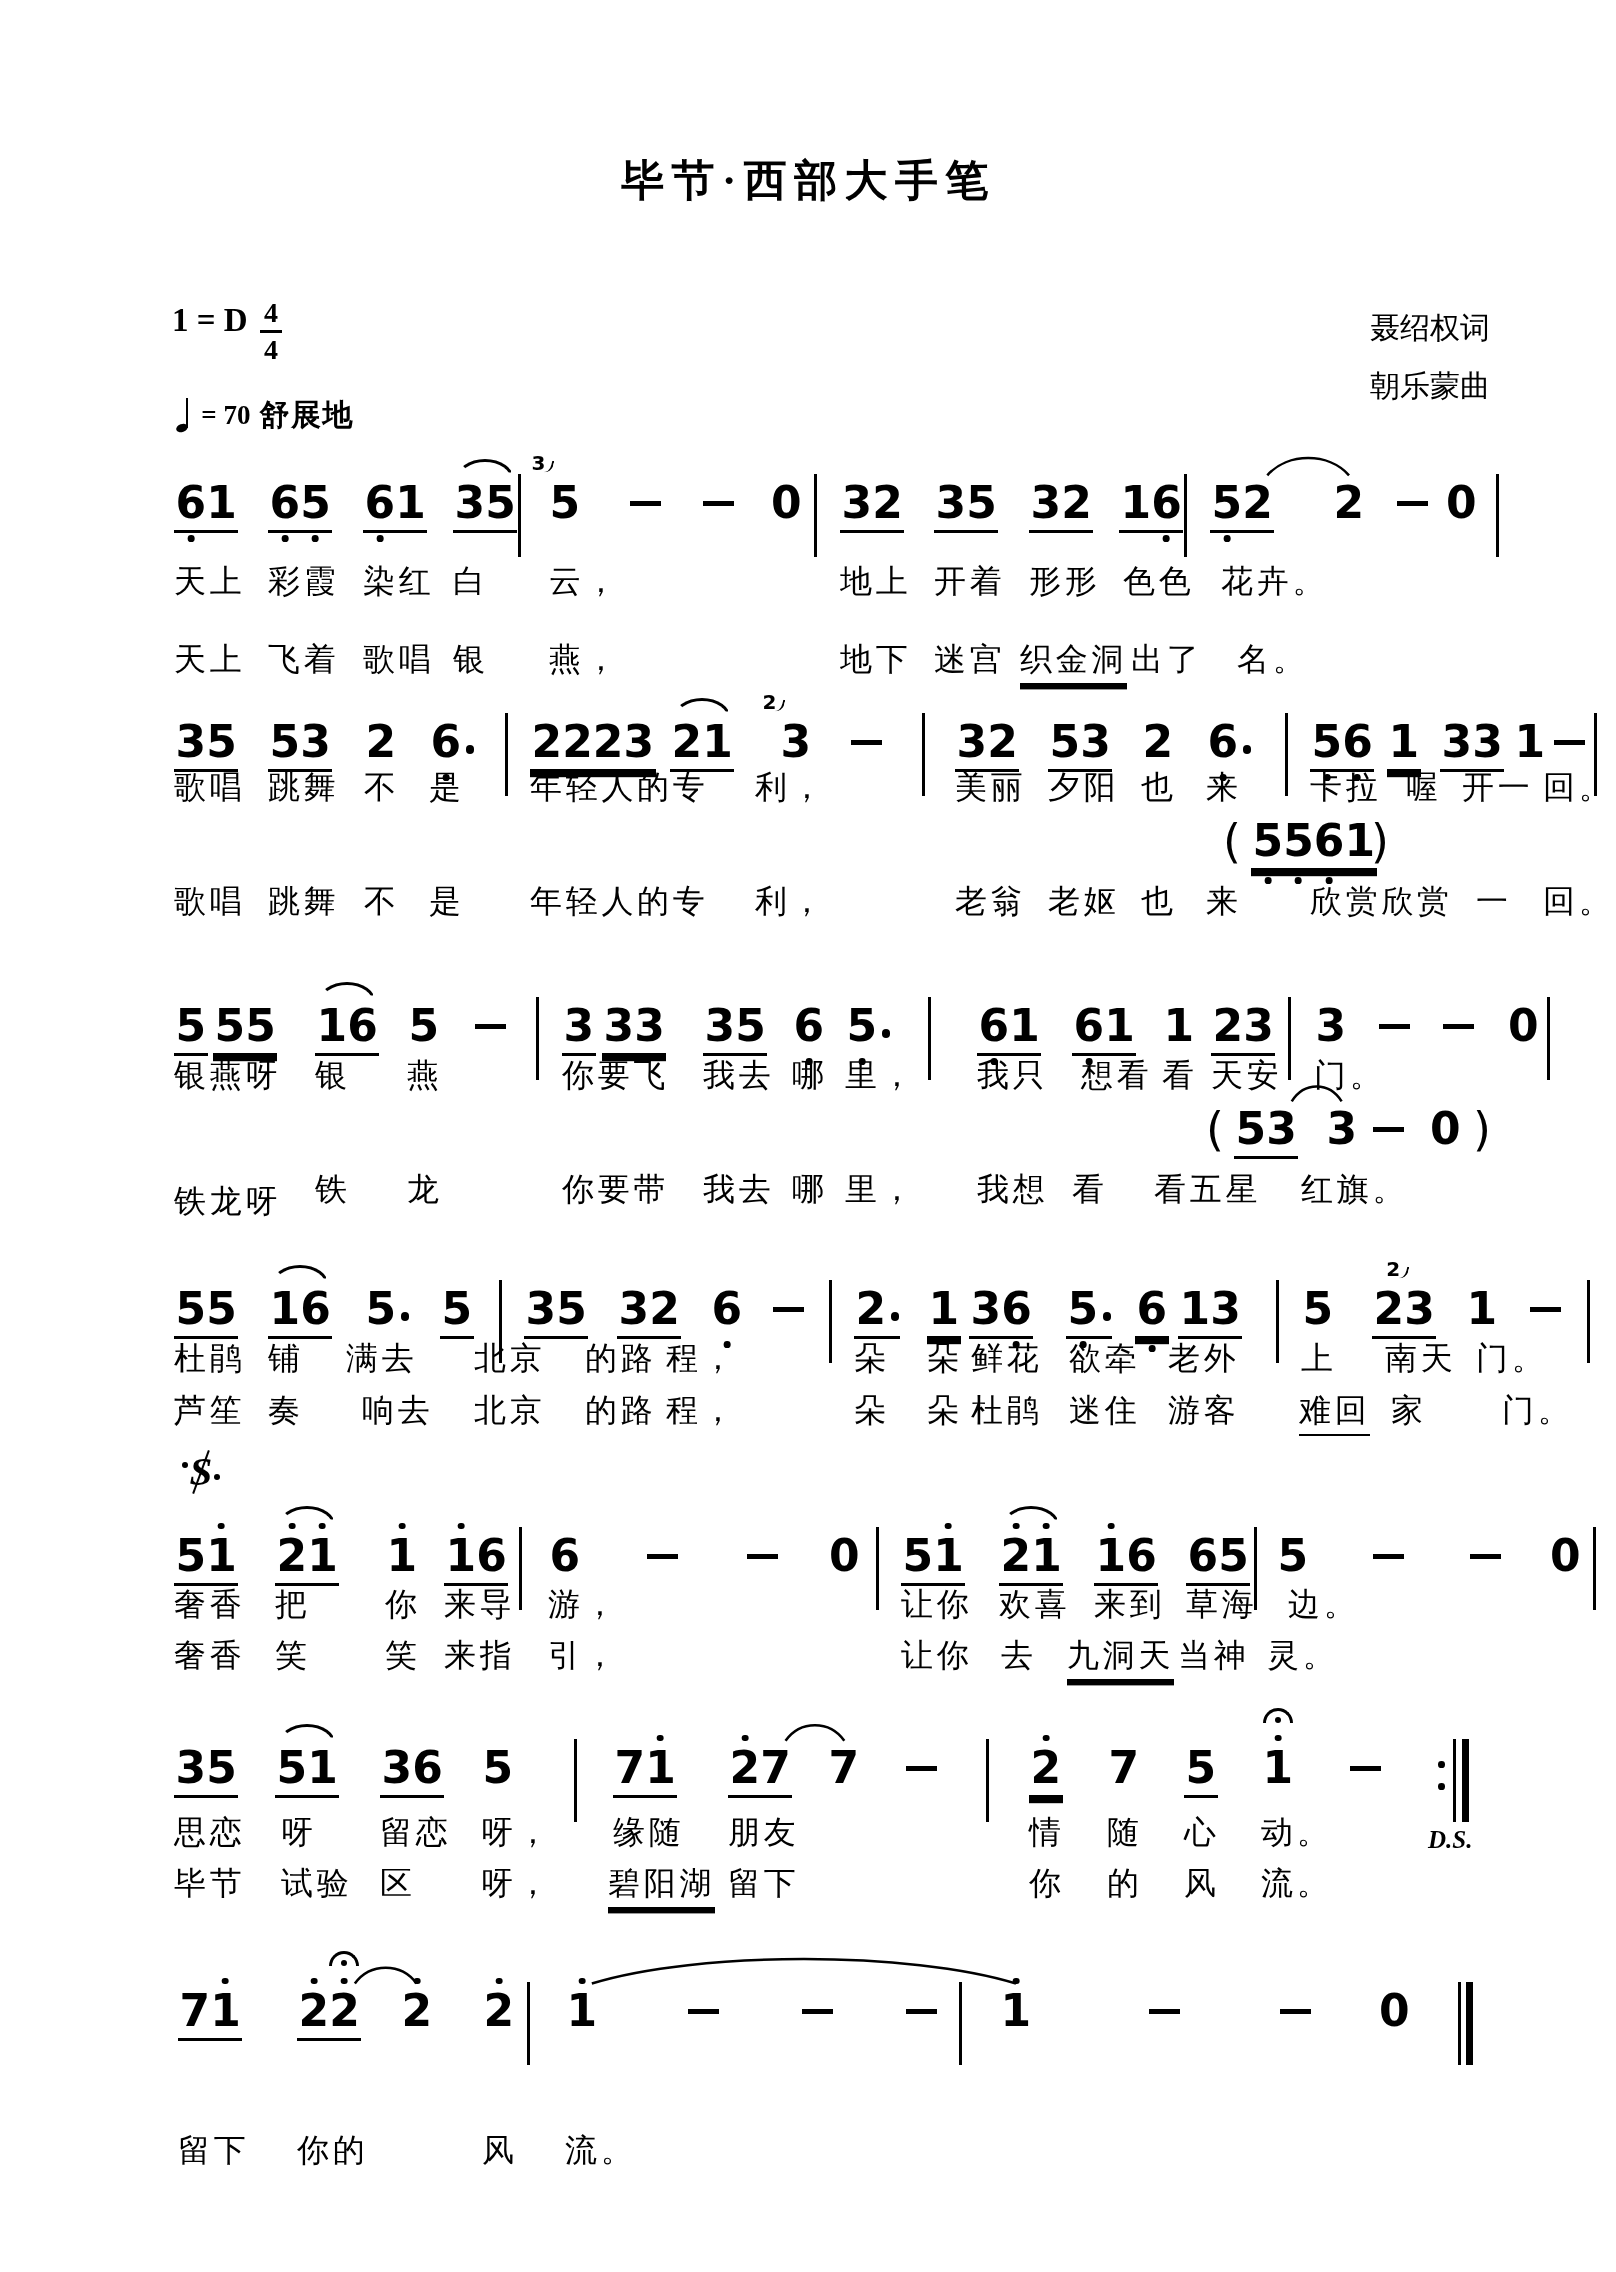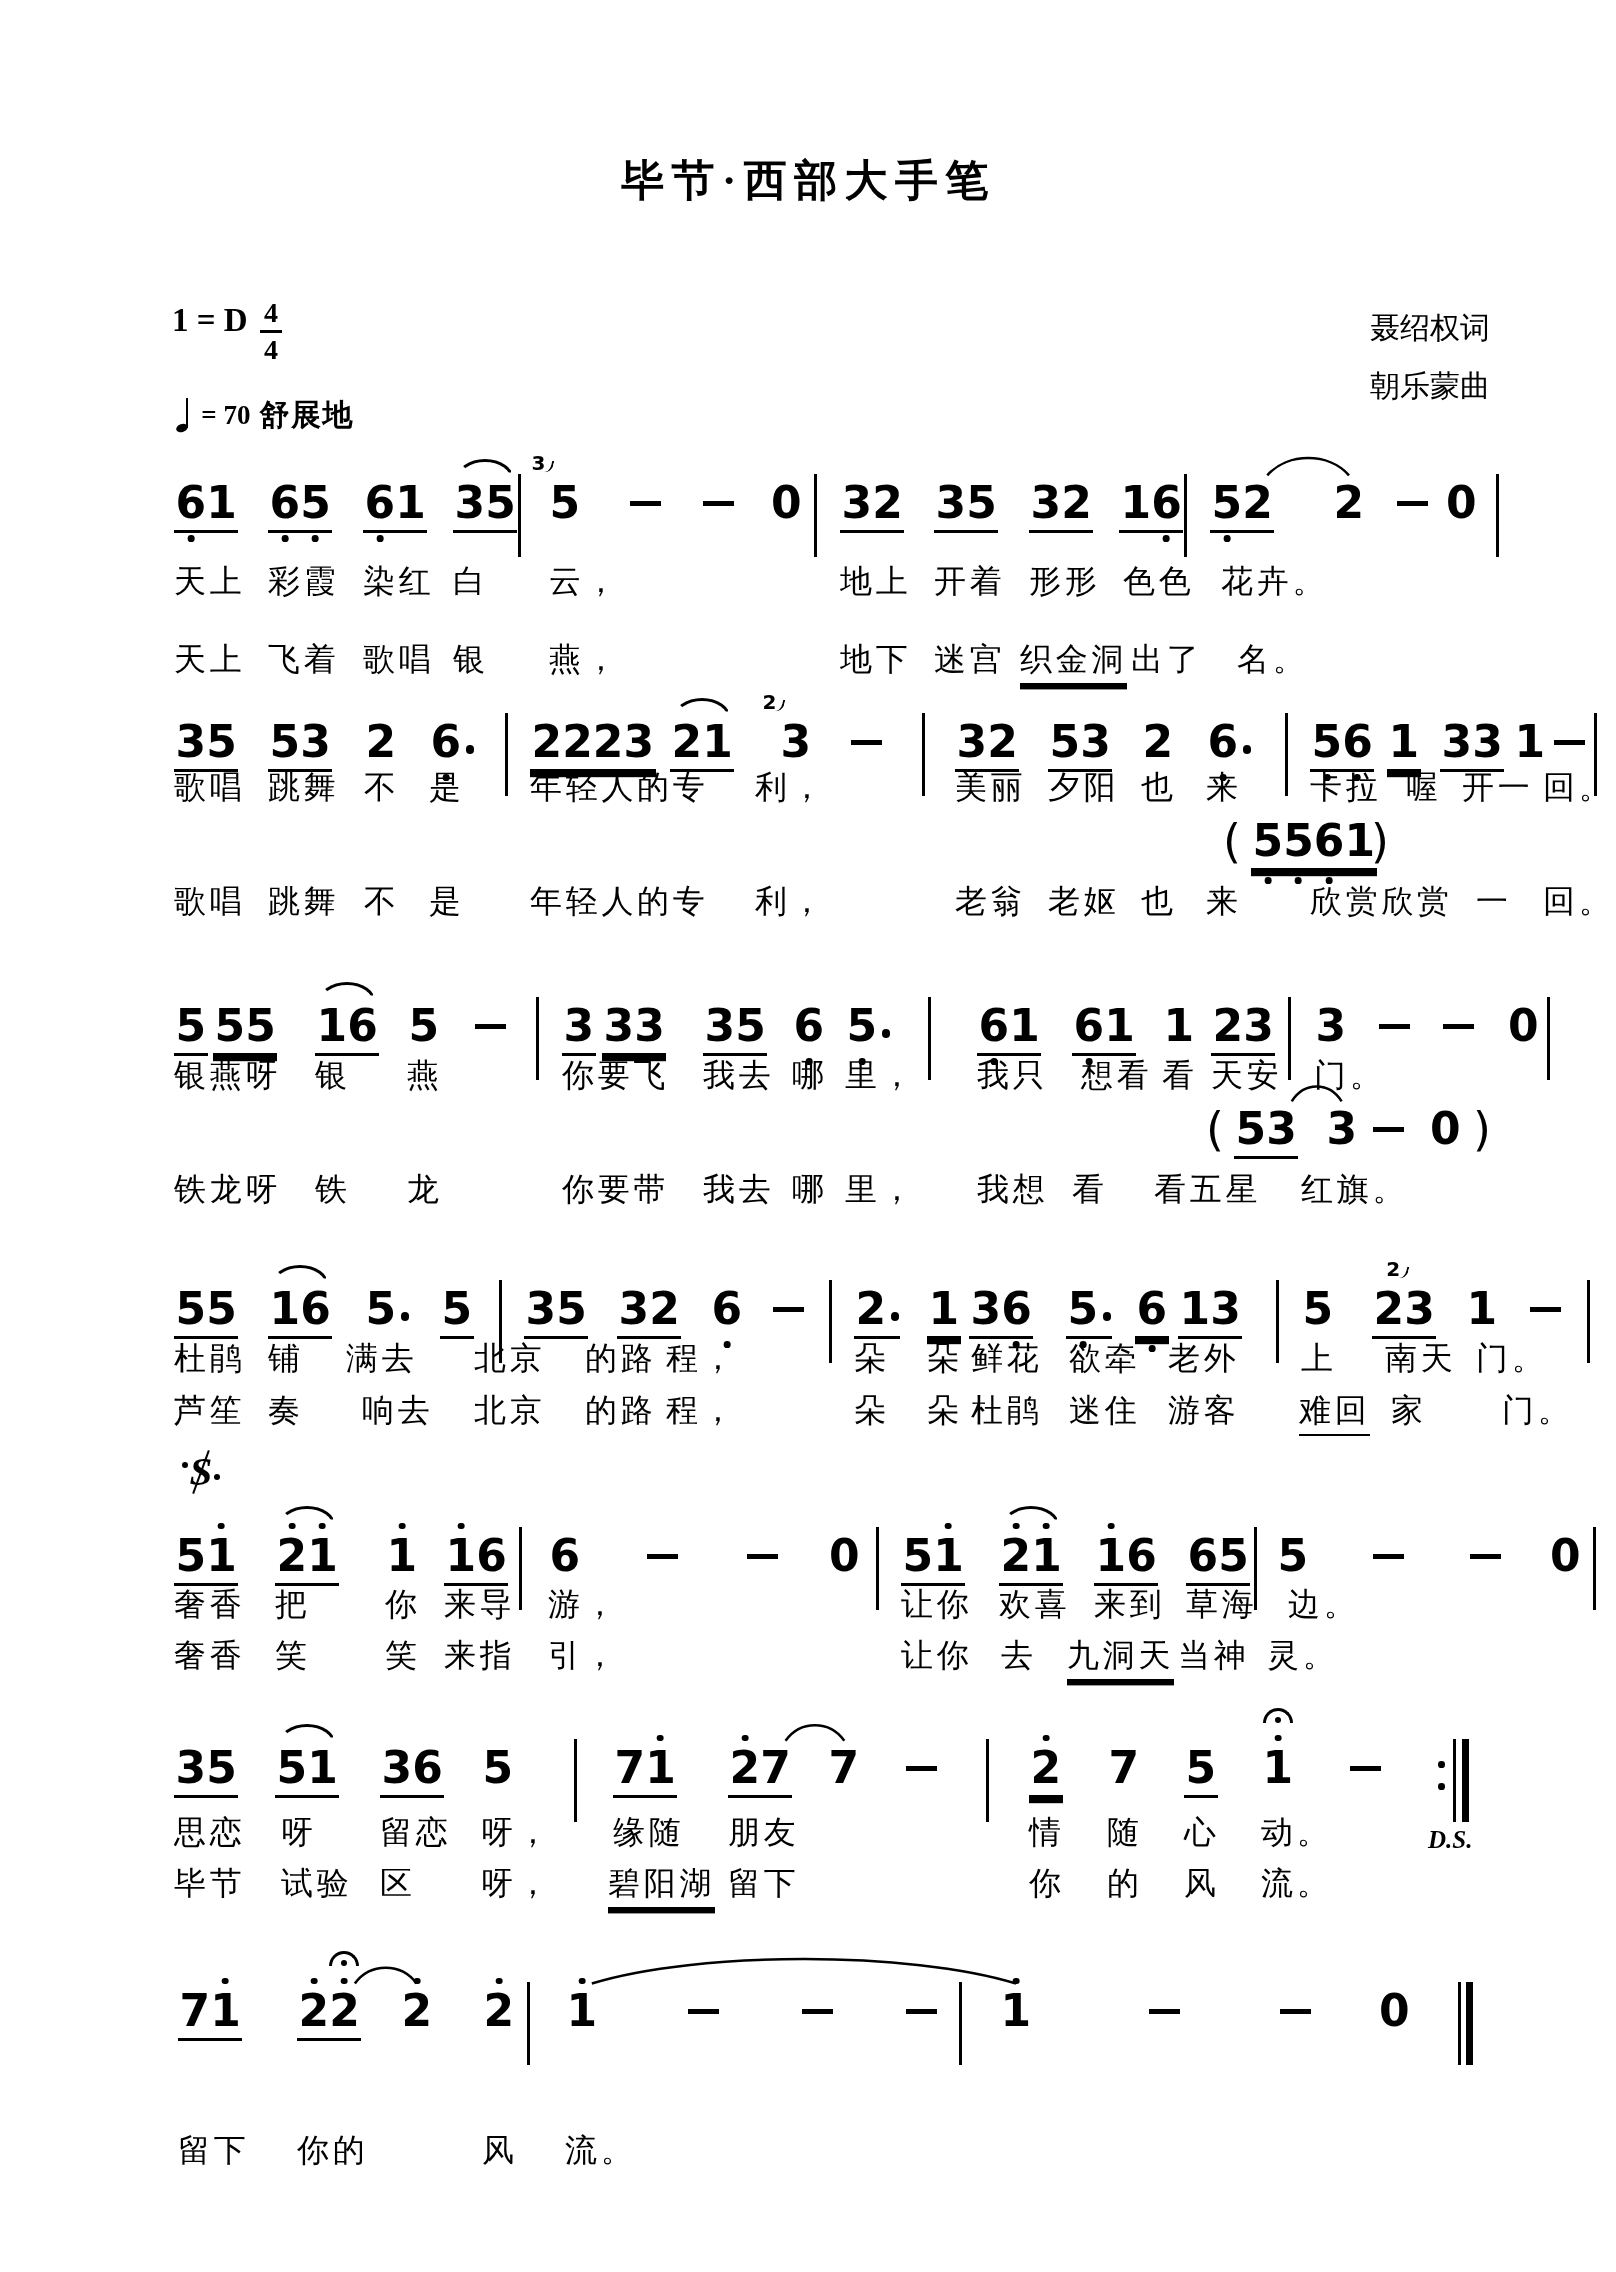--- a/index.html
+++ b/index.html
@@ -384,21 +384,21 @@
         <span class="nt">3</span>
       </div>
       <div class="g" style="left: 1325px;">
         <span class="nt">3</span>
       </div>
       <div class="dash" style="left: 1373px;"></div>
       <div class="rest" style="left: 1430px;">0</div>
       <div class="par" style="left: 1473px;">)</div>
     </div>
     <div class="lyrrow" style="top: 1169px;">
-      <span class="lw" style="left: 174px;">铁龙呀</span>
+      <span class="lw" style="left: 174px; margin-top: 12px;">铁龙呀</span>
       <span class="lw" style="left: 315px;">铁</span>
       <span class="lw" style="left: 407px;">龙</span>
       <span class="lw" style="left: 562px;">你要带</span>
       <span class="lw" style="left: 703px;">我去</span>
       <span class="lw" style="left: 792px;">哪</span>
       <span class="lw" style="left: 845px;">里，</span>
       <span class="lw" style="left: 977px;">我想</span>
       <span class="lw" style="left: 1072px;">看</span>
       <span class="lw" style="left: 1154px;">看五星</span>
       <span class="lw" style="left: 1301px;">红旗。</span>

